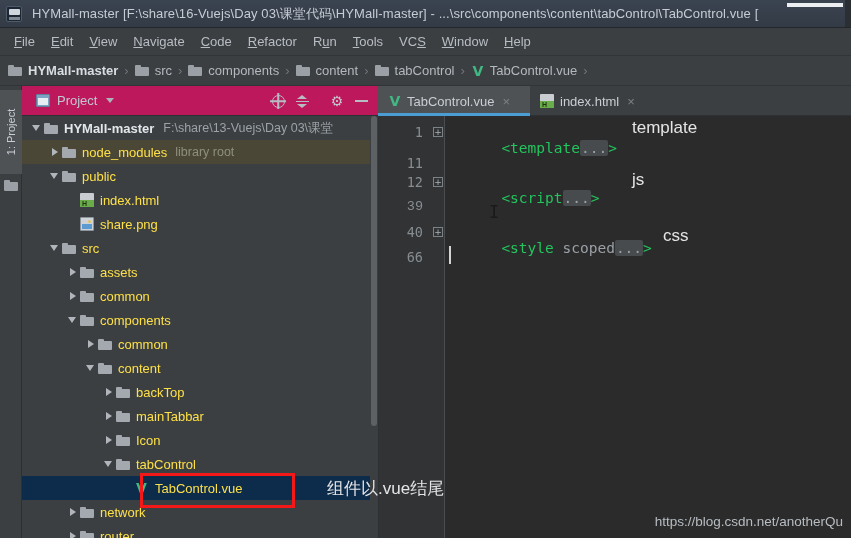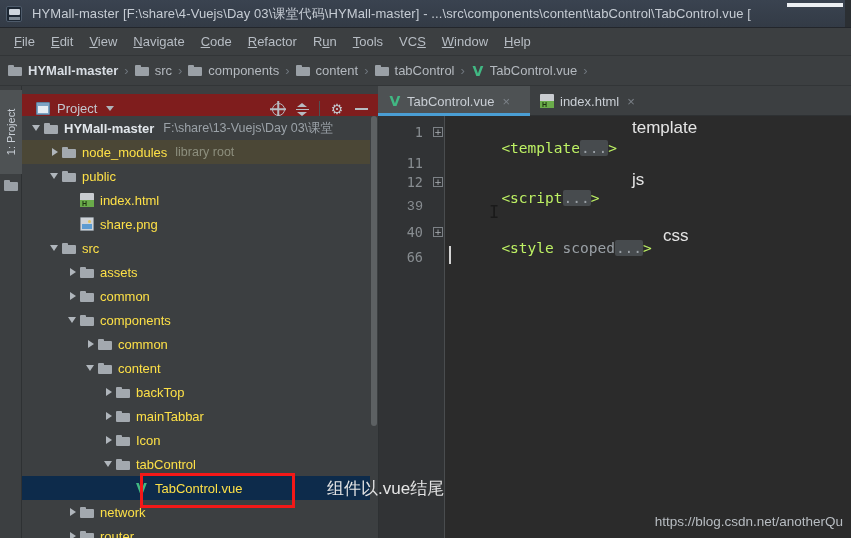--- a/index.html
+++ b/index.html
@@ -110,23 +110,22 @@
     width: 6px; height: 3px; background: #9aa0a6; border-radius: 1px 1px 0 0;
   }
   .vtab-folder::after {
     content: ""; position: absolute; left: 0; top: 2px;
     width: 14px; height: 9px; background: #9aa0a6; border-radius: 1px;
   }
 
   
   .panel-header {
     position: absolute; top: 86px; left: 22px; width: 356px; height: 30px;
-    background: #7f1d1d; display: flex; align-items: center;
+    background: #be185d; display: flex; align-items: center;
     border-bottom: 1px solid #2e3133;
-    margin-top: 8px;
   }
   .proj-icon {
     width: 14px; height: 13px; margin-left: 14px; margin-right: 7px;
     background: #7da3c4; border: 1px solid #5f7f9c; border-radius: 1px;
     position: relative;
   }
   .proj-icon::after {
     content: ""; position: absolute; left: 1px; top: 3px;
     width: 10px; height: 7px; background: #e6edf3;
   }
@@ -303,21 +302,21 @@
   .foldbox {
     position: absolute; left: 2px; width: 10px; height: 10px;
     border: 1px solid #7d8287; color: #aeb3b8; font-size: 9px;
     line-height: 8px; text-align: center;
     font-family: "DejaVu Sans", sans-serif;
   }
   .codeline {
     position: absolute; left: 70px; font-size: 14.5px; white-space: pre;
     font-family: "DejaVu Sans Mono", "Liberation Mono", monospace;
   }
-  .kw { color: #bef264; }
+  .kw { color: #22c55e; }
   .dots { color: #9aa0a6; background: #474b4e; border-radius: 2px; padding: 0 1px; }
   .attr { color: #9aa0a6; }
   .caret-bar {
     position: absolute; left: 70px; width: 2px; height: 18px; background: #d4d4d4;
   }
   .ibeam {
     position: absolute; color: #1a1a1a; font-size: 17px;
     font-family: "DejaVu Sans Mono", monospace; line-height: 1;
   }
 
@@ -337,21 +336,21 @@
     color: #b8bdc2; font-size: 13.5px; white-space: nowrap;
   }
 </style>
 </head>
 <body>
 
 <div id="app">
 
   <div class="titlebar">
     <div class="win-logo"></div>
-    <div class="title-text">HYMall-master [F:\share\4-Vuejs\Day 03\课堂代码\HYMall-master] - ...\src\components\content\tabControl\TabControl.vue [</div>
+    <div class="title-text">HYMall-master [F:\share\16-Vuejs\Day 03\课堂代码\HYMall-master] - ...\src\components\content\tabControl\TabControl.vue [</div>
     <div class="title-white-bar"></div>
     <div class="title-right-strip"></div>
   </div>
 
   <div class="menubar">
     <div class="menu-item"><span class="mn">F</span>ile</div>
     <div class="menu-item"><span class="mn">E</span>dit</div>
     <div class="menu-item"><span class="mn">V</span>iew</div>
     <div class="menu-item"><span class="mn">N</span>avigate</div>
     <div class="menu-item"><span class="mn">C</span>ode</div>

